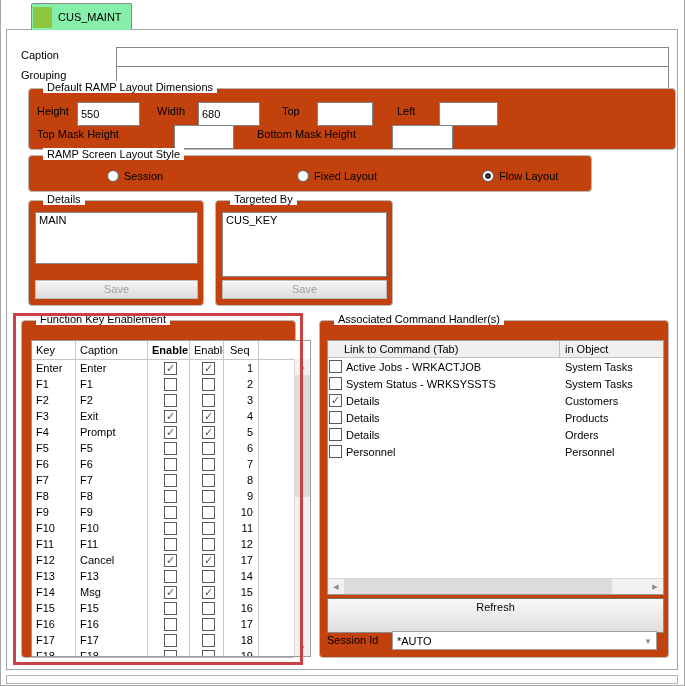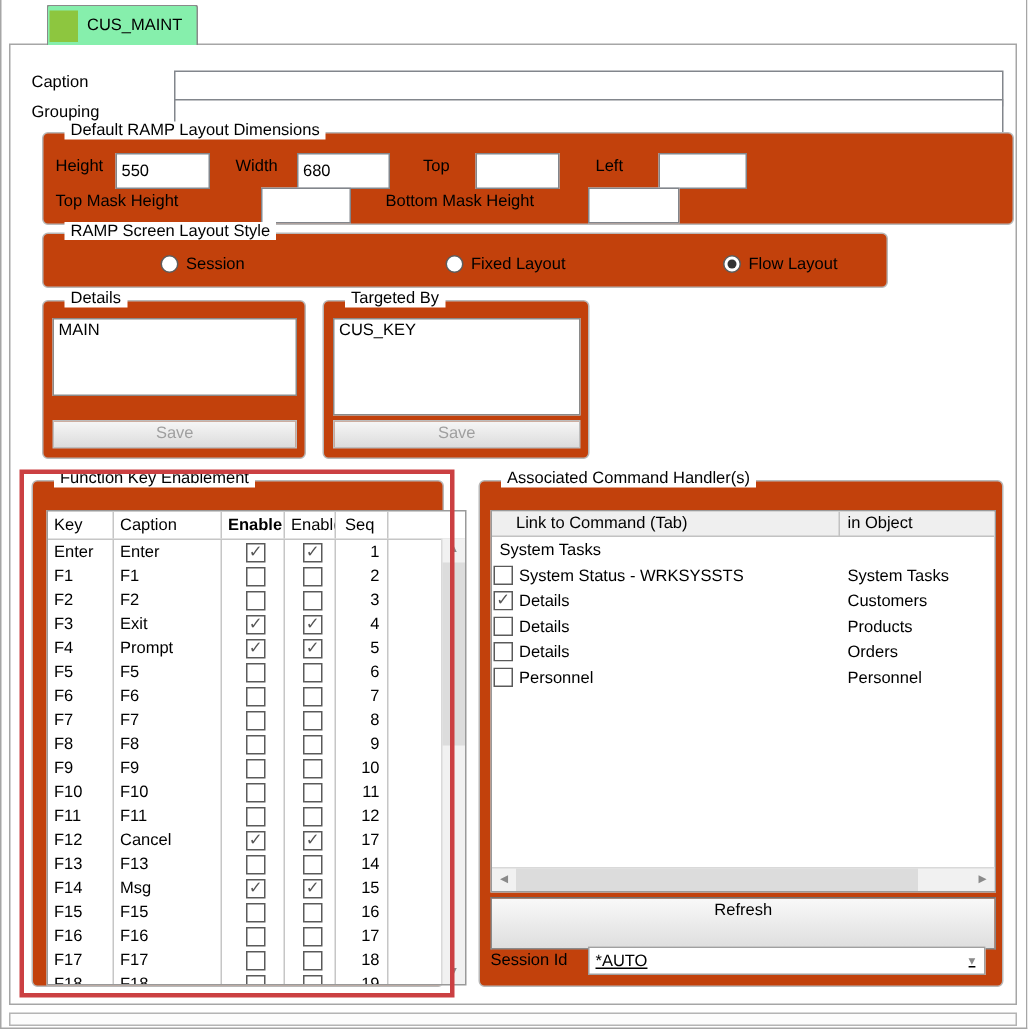--- a/index.html
+++ b/index.html
@@ -62,21 +62,21 @@
   .cmd-hcell.h0{width:232px;padding-left:16px;} .cmd-hcell.h1{flex:1;border-right:none;}
   .cmd-row{display:flex;align-items:center;height:17px;}
   .cmd-link{width:232px;display:flex;align-items:center;padding-left:1px;box-sizing:border-box;overflow:hidden;white-space:nowrap;}
   .cmd-link .cb{margin-right:4px;flex:0 0 auto;}
   .cmd-obj{flex:1;padding-left:5px;overflow:hidden;white-space:nowrap;}
   .hscroll{position:absolute;left:0;right:0;bottom:0;height:16px;background:#f1f1f1;border-top:1px solid #d9d9d9;box-sizing:border-box;}
   .hscroll .arr{position:absolute;top:0;height:15px;width:16px;text-align:center;color:#8a8a8a;font-size:7px;line-height:15px;}
   .hscroll .left{left:0;} .hscroll .right{right:0;}
   .hscroll .thumb{position:absolute;top:0;left:16px;width:268px;height:15px;background:#dcdcdc;}
 
-  .combo{position:absolute;border:1px solid #a0a0a0;background:#fff;box-sizing:border-box;display:flex;align-items:center;text-decoration:underline;}
+  .combo{position:absolute;border:1px solid #a0a0a0;background:#fff;box-sizing:border-box;display:flex;align-items:center;}
   .combo .val{flex:1;padding-left:4px;overflow:hidden;white-space:nowrap;}
   .combo .carr{width:16px;text-align:center;color:#8a8a8a;font-size:9px;}
 </style>
 </head>
 <body>
 
 <div class="window">
 
   <div class="tab">
     <span class="tab-icon" style="background: rgb(141, 198, 63);"></span>
@@ -391,20 +391,24 @@
 
   <div class="groupbox" style="left:318px;top:320px;width:350px;height:338px">
     <span class="legend">Associated Command Handler(s)</span>
     <div class="cmd-table">
       <div class="cmd-header">
         <div class="cmd-hcell h0">Link to Command (Tab)</div>
         <div class="cmd-hcell h1">in Object</div>
       </div>
       <div>
           <div class="cmd-row">
+            <div class="cmd-link">
+              <span class="cb"></span>
+              <span>Active Jobs - WRKACTJOB</span>
+            </div>
             <div class="cmd-obj">System Tasks</div>
           </div>
           <div class="cmd-row">
             <div class="cmd-link">
               <span class="cb"></span>
               <span>System Status - WRKSYSSTS</span>
             </div>
             <div class="cmd-obj">System Tasks</div>
           </div>
           <div class="cmd-row">

